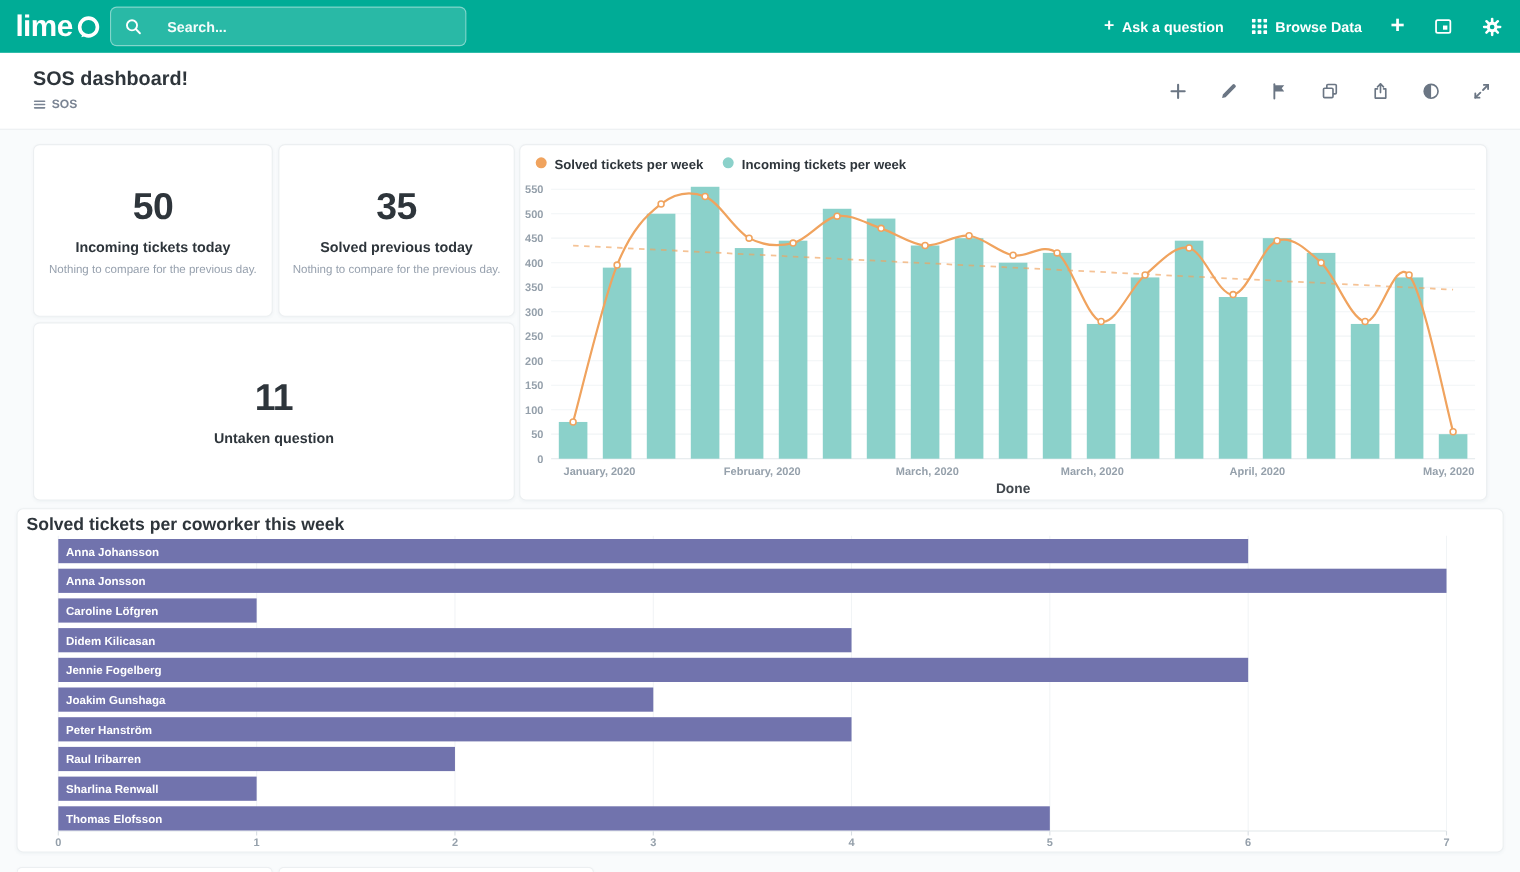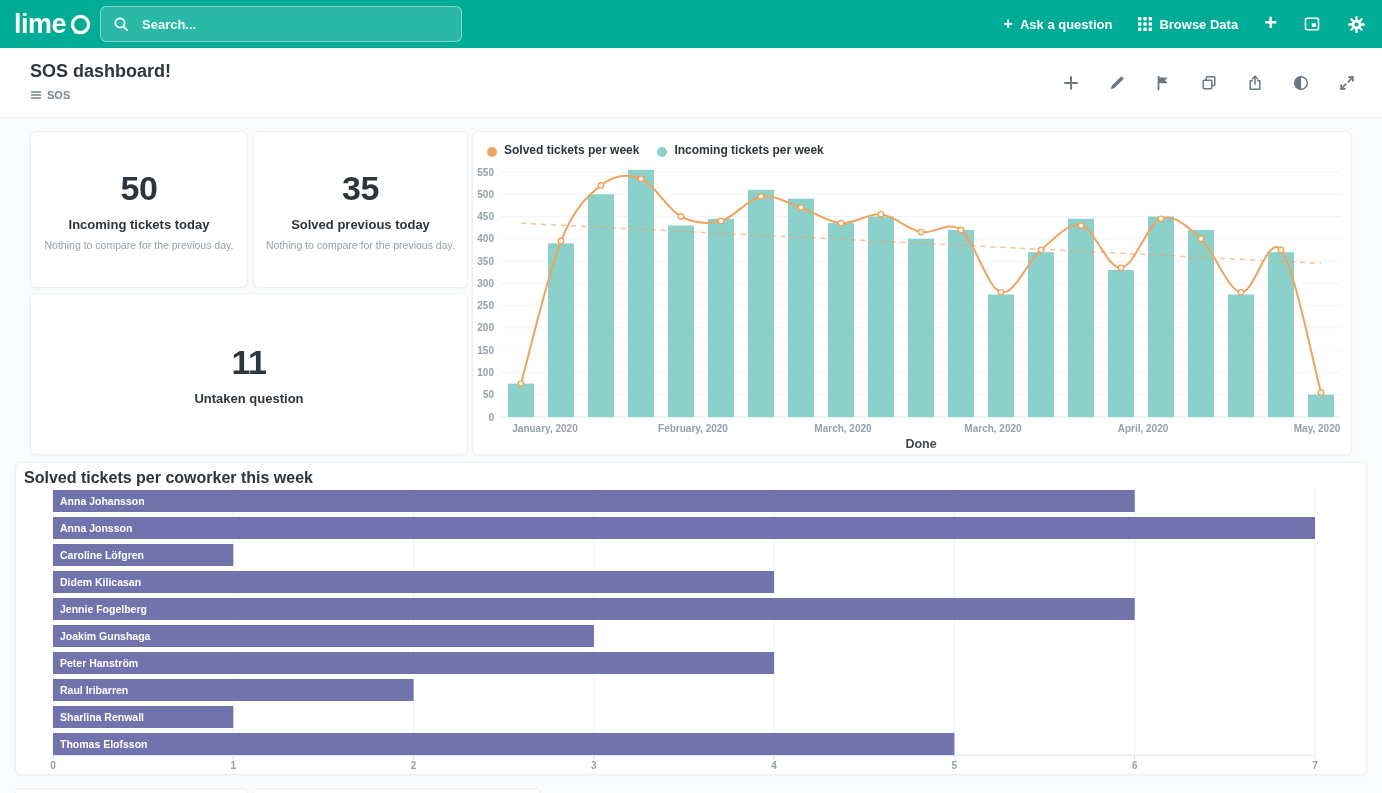--- a/index.html
+++ b/index.html
@@ -4,21 +4,21 @@
 <style>
   *{box-sizing:border-box;margin:0;padding:0}
   html,body{width:1382px;height:793px;overflow:hidden}
   body{font-family:"Liberation Sans",sans-serif;background:#F9FBFC;position:relative}
 
   
   .navbar{position:absolute;left:0;top:0;width:1382px;height:48px;background:#00AC96;display:flex;align-items:center;z-index:5}
   .logo{display:flex;align-items:flex-end;margin-left:14px;cursor:pointer}
   .logo-text{color:#fff;font-size:27px;font-weight:700;letter-spacing:-0.5px;line-height:1}
   .logo-mark{margin-left:2px;margin-top:2px}
-  .searchbox{position:absolute;left:100px;top:6px;width:362px;height:36px;background:rgba(255,255,255,0.16);border:1px solid rgba(255,255,255,0.42);border-radius:6px;display:flex;align-items:center;padding:0 12px;gap:13px}
+  .searchbox{position:absolute;left:100px;top:6px;width:324px;height:36px;background:rgba(255,255,255,0.16);border:1px solid rgba(255,255,255,0.42);border-radius:6px;display:flex;align-items:center;padding:0 12px;gap:23px}
   .searchbox input{flex:1;background:transparent;border:none;outline:none;color:#fff;font-size:13px;font-weight:700;font-family:"Liberation Sans",sans-serif}
   .searchbox input::placeholder{color:rgba(255,255,255,0.95);font-weight:700}
   .nav-right{position:absolute;right:16px;top:0;height:48px;display:flex;align-items:center;gap:26px;color:#fff}
   .nav-item{display:flex;align-items:center;gap:7px;font-size:13px;font-weight:700;cursor:pointer;white-space:nowrap}
   .nav-plus{font-size:16px;font-weight:700;line-height:1}
   .nav-icon{display:flex;align-items:center;justify-content:center;cursor:pointer}
   .big-plus{font-size:22px;font-weight:700;line-height:1;padding-bottom:2px}
 
   
   .page-header{position:absolute;left:0;top:48px;width:1382px;height:70px;background:#fff;border-bottom:1px solid #EAEEF0;z-index:4}
@@ -37,21 +37,21 @@
   .partial{height:5px;border-radius:6px 6px 0 0;border-bottom:none}
   #partial-1{left:15px;top:788px;width:233px}
   #partial-2{left:253px;top:788px;width:287px}
 
   .stat{display:flex;flex-direction:column;align-items:center;justify-content:center;cursor:pointer}
   .stat-value{font-size:34px;font-weight:700;color:#2E353B;letter-spacing:-0.5px}
   .stat-label{font-size:13px;font-weight:700;color:#2E353B;margin-top:9px}
   .stat-sub{font-size:10.5px;color:#97A1AE;margin-top:7px;white-space:nowrap}
 
   .legend{position:absolute;left:14px;top:11px;display:flex;align-items:center;gap:18px}
-  .legend-item{display:flex;align-items:flex-end;gap:7px;font-size:12px;font-weight:700;color:#2E353B}
+  .legend-item{display:flex;align-items:flex-start;gap:7px;font-size:12px;font-weight:700;color:#2E353B}
   .dot{width:10px;height:10px;border-radius:50%;display:inline-block}
   #combo-svg{position:absolute;left:0;top:0}
 
   .hbar-title{position:absolute;left:8px;top:6px;font-size:16px;font-weight:700;color:#2E353B;z-index:2}
   #hbar-svg{position:absolute;left:0;top:0}
 
   #combo-svg text,#hbar-svg text{font-family:"Liberation Sans",sans-serif}
   .axlab{font-size:10px;font-weight:700;fill:#95A0AB}
   .axtitle{font-size:12.5px;font-weight:700;fill:#42484E}
   .barlab{font-size:10.5px;font-weight:700;fill:#FFFFFF}

